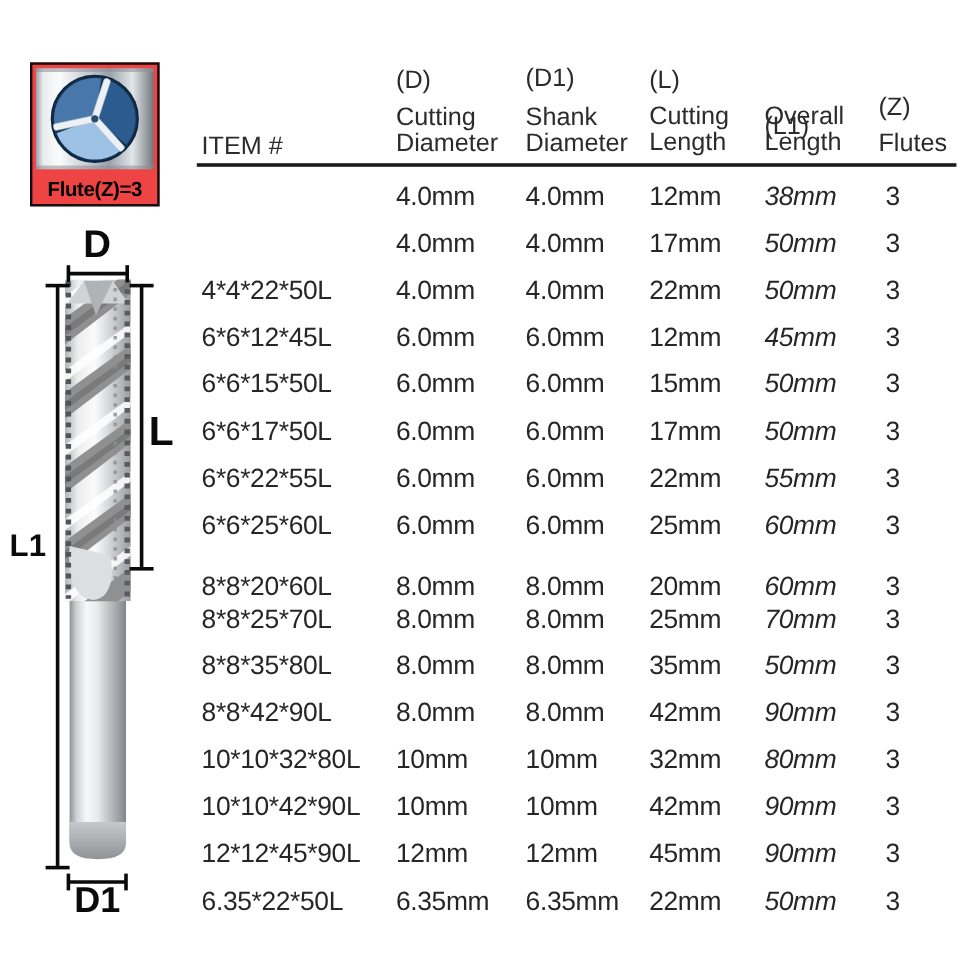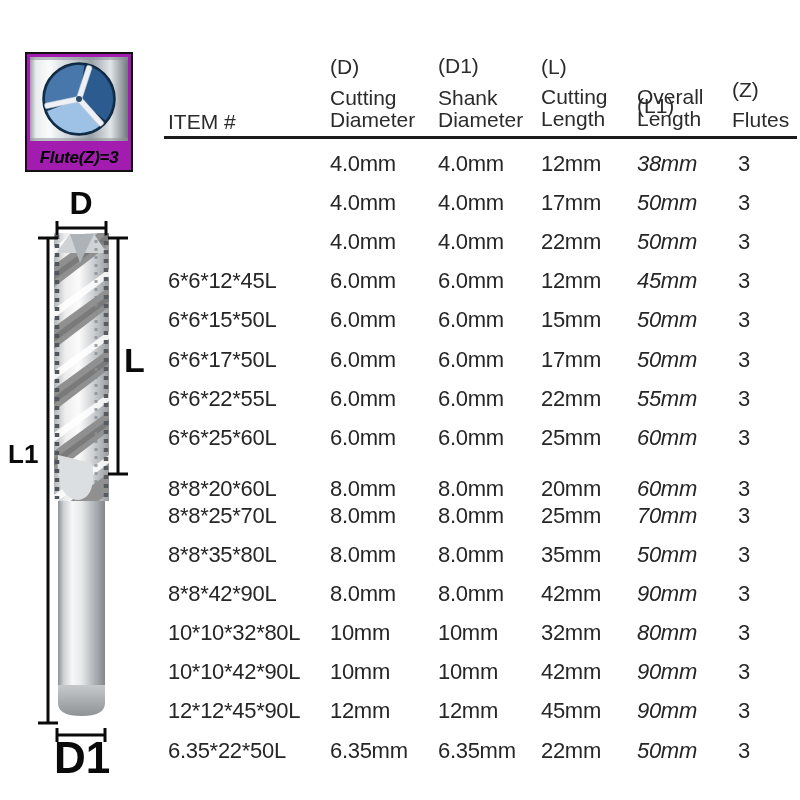--- a/index.html
+++ b/index.html
@@ -2,31 +2,31 @@
 <html><head>
 <meta charset="utf-8">
 <style>
   html,body{margin:0;padding:0;background:#ffffff;}
   body{width:800px;height:800px;position:relative;overflow:hidden;
        font-family:"Liberation Sans",sans-serif;color:#2a2a2a;}
   .abs{position:absolute;}
 
   
   .badge{position:absolute;left:25px;top:52px;width:104px;height:116px;
-         border:2px solid #111;background:#a21caf;font-style:italic;}
+         border:2px solid #111;background:#ef4444;}
   .badge svg{display:block;margin:2px auto 0 auto;}
   .badge-label{position:absolute;left:0;right:0;bottom:2px;text-align:center;
                font-weight:bold;font-size:17px;color:#000;letter-spacing:-0.3px;}
 
   
   .dim{position:absolute;font-weight:bold;color:#0a0a0a;line-height:1;}
   .dim-d {left:56px;top:187px;width:50px;text-align:center;font-size:32px;}
   .dim-l {left:124px;top:343px;width:34px;text-align:left;font-size:34px;}
   .dim-l1{left:8px;top:441px;width:44px;text-align:left;font-size:26px;}
-  .dim-d1{left:54px;top:736px;width:54px;text-align:center;font-size:44px;}
+  .dim-d1{left:54px;top:736px;width:54px;text-align:center;font-size:30px;}
 
   
   .h{position:absolute;font-size:21px;color:#2b2b2b;white-space:nowrap;line-height:1;}
   .rule{position:absolute;left:164px;top:136px;width:633px;height:3px;background:#1c1c1c;}
 
   
   .trow{position:absolute;left:0;width:800px;height:39px;}
   .tcell{position:absolute;top:0;height:39px;line-height:39px;font-size:22px;
          color:#262626;white-space:nowrap;letter-spacing:-0.3px;}
   .c0{left:168px;} .c1{left:330px;} .c2{left:438px;}
@@ -196,20 +196,21 @@
       <div class="tcell c5">3</div>
     </div>
     <div class="trow" style="top: 183.1px;">
       <div class="tcell c1">4.0mm</div>
       <div class="tcell c2">4.0mm</div>
       <div class="tcell c3">17mm</div>
       <div class="tcell c4">50mm</div>
       <div class="tcell c5">3</div>
     </div>
     <div class="trow" style="top: 222.2px;">
+      <div class="tcell c0">4*4*22*50L</div>
       <div class="tcell c1">4.0mm</div>
       <div class="tcell c2">4.0mm</div>
       <div class="tcell c3">22mm</div>
       <div class="tcell c4">50mm</div>
       <div class="tcell c5">3</div>
     </div>
     <div class="trow" style="top: 261.3px;">
       <div class="tcell c0">6*6*12*45L</div>
       <div class="tcell c1">6.0mm</div>
       <div class="tcell c2">6.0mm</div>

